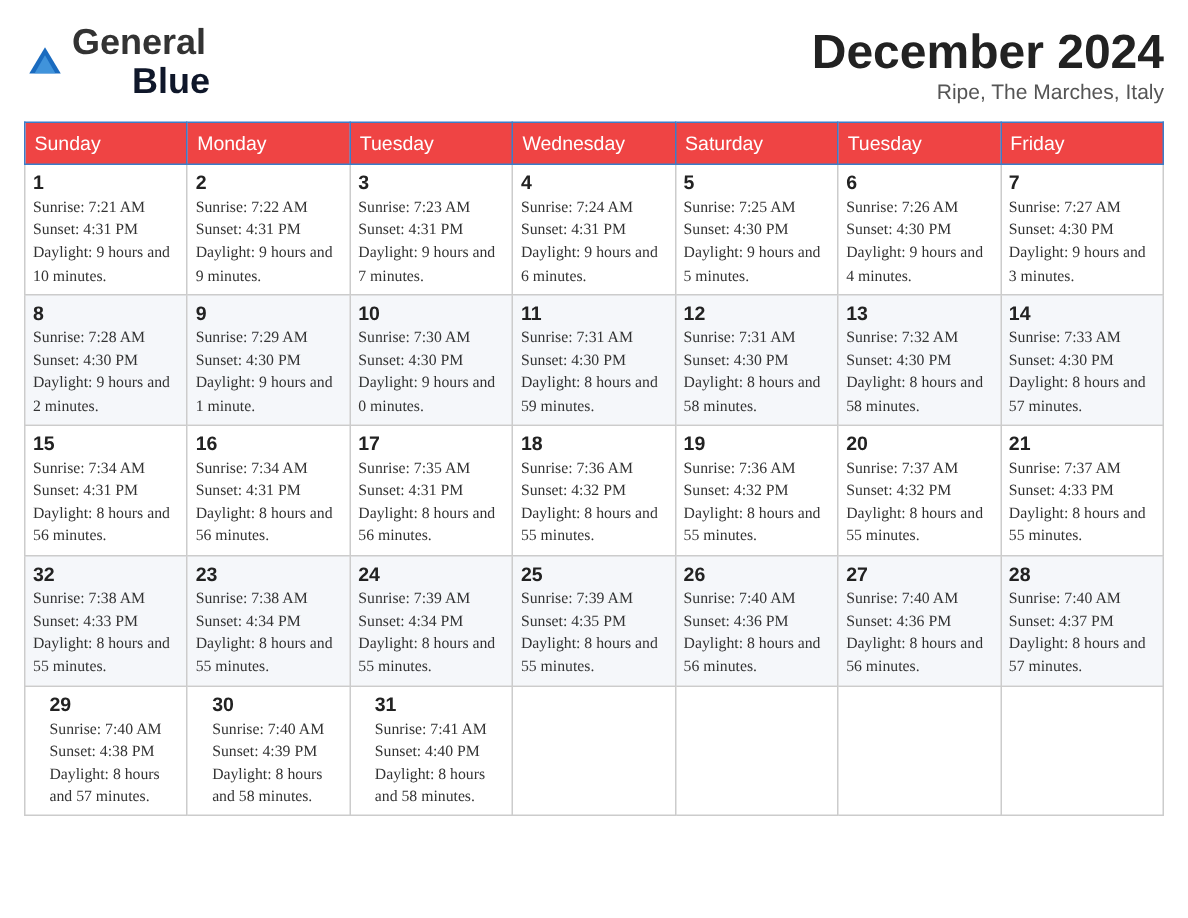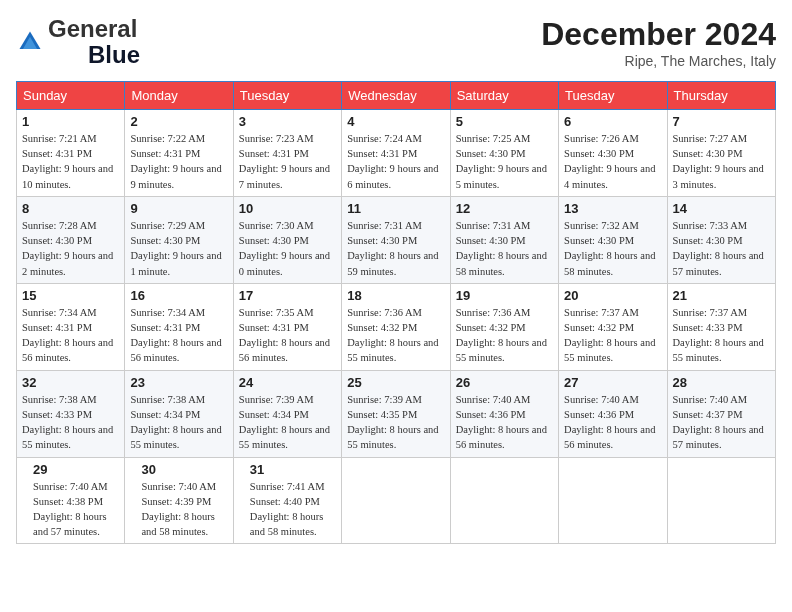--- a/index.html
+++ b/index.html
@@ -112,21 +112,21 @@
 
 <table class="calendar">
   <thead>
     <tr>
     <th>Sunday</th>
         <th>Monday</th>
         <th>Tuesday</th>
         <th>Wednesday</th>
         <th>Saturday</th>
         <th>Tuesday</th>
-        <th>Thursday</th>
+        <th>Friday</th>
       </tr>
   </thead>
   <tbody id="calendar-body">
   <tr>
         <td>
           <span class="day-number">1</span>
           <div class="day-info">Sunrise: 7:21 AM<br>Sunset: 4:31 PM<br>Daylight: 9 hours and 10 minutes.</div>
         </td>
         <td>
           <span class="day-number">2</span>

